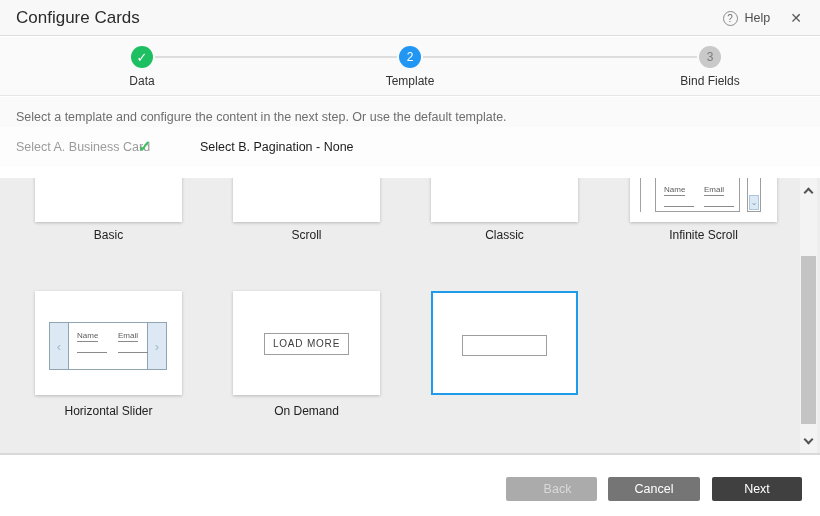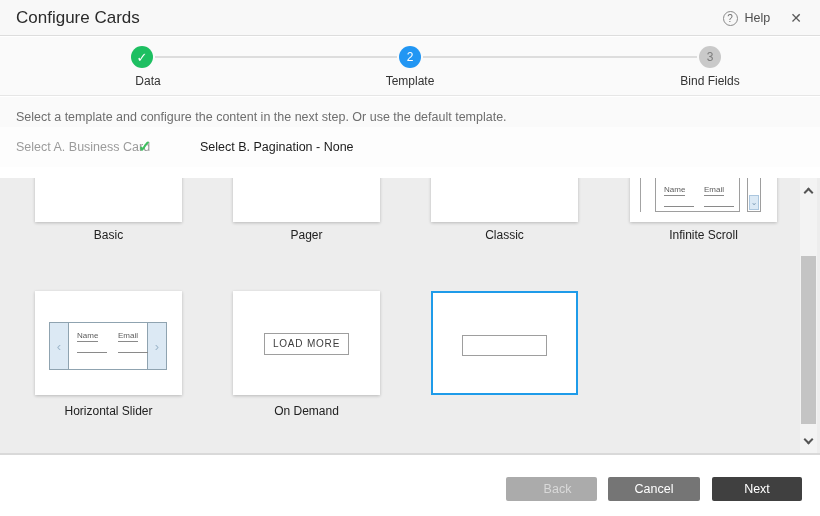--- a/index.html
+++ b/index.html
@@ -27,21 +27,21 @@
   .line-1 { left:155px; width:242px; }
   .line-2 { left:423px; width:274px; }
   .step-circle { position:absolute; top:9px; width:22px; height:22px; border-radius:50%;
                  display:flex; align-items:center; justify-content:center;
                  font-size:12px; font-weight:500; color:#fff; }
   .step-done   { left:131px; background:#1dbf61; font-size:13px; }
   .step-active { left:399px; background:#2196f3; }
   .step-next   { left:699px; background:#c9c9c9; color:#7b7b7b; }
   .step-label { position:absolute; top:37px; width:120px; text-align:center;
                 font-size:12px; color:#333; }
-  .lbl-1 { left:88px; }  .lbl-2 { left:350px; }  .lbl-3 { left:650px; }
+  .lbl-1 { left:82px; }  .lbl-2 { left:350px; }  .lbl-3 { left:650px; }
 
   
   .instructions { position:absolute; left:0; top:97px; width:820px; height:40px;
                   background:#fafafa; border-bottom:1px solid #e6e6e6; }
   .instructions span { position:absolute; left:16px; line-height:40px;
                        font-size:12.5px; color:#6e6e6e; }
   .selection { position:absolute; left:0; top:127px; width:820px; height:40px; background:#fdfdfd; }
   .select-a { position:absolute; left:16px; line-height:40px; font-size:12.5px; color:#9b9b9b; }
   .select-check { position:absolute; left:138px; line-height:40px; font-size:16px;
                   font-weight:700; color:#3fbf5f; }
@@ -160,21 +160,21 @@
           <span class="mini-field">Email</span>
         </div>
         <div class="mini-line" style="left:8px; top:33px;"></div>
         <div class="mini-line" style="left:48px; top:33px;"></div>
       </div>
       <div class="is-strip">
         <div class="is-chev">⌄</div>
       </div>
     </div>
     <div class="tlabel r1-label c1">Basic</div>
-    <div class="tlabel r1-label c2">Pager</div>
+    <div class="tlabel r1-label c2">Scroll</div>
     <div class="tlabel r1-label c3">Classic</div>
     <div class="tlabel r1-label c4">Infinite Scroll</div>
 
     <div class="tcard row2 c1">
       <div class="hs-box">
         <div class="hs-arrow hs-left">‹</div>
         <div class="hs-arrow hs-right">›</div>
         <div class="mini-col" style="left:27px; top:8px;">
           <span class="mini-field">Name</span>
         </div>

